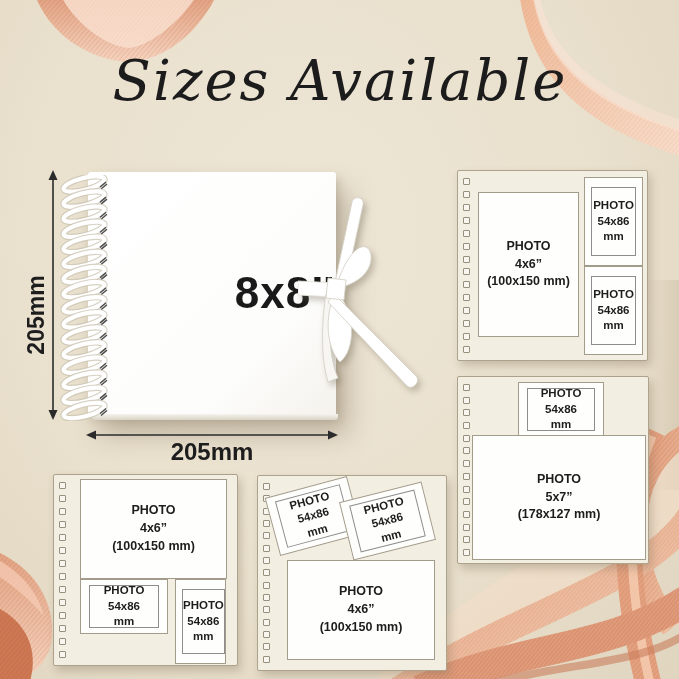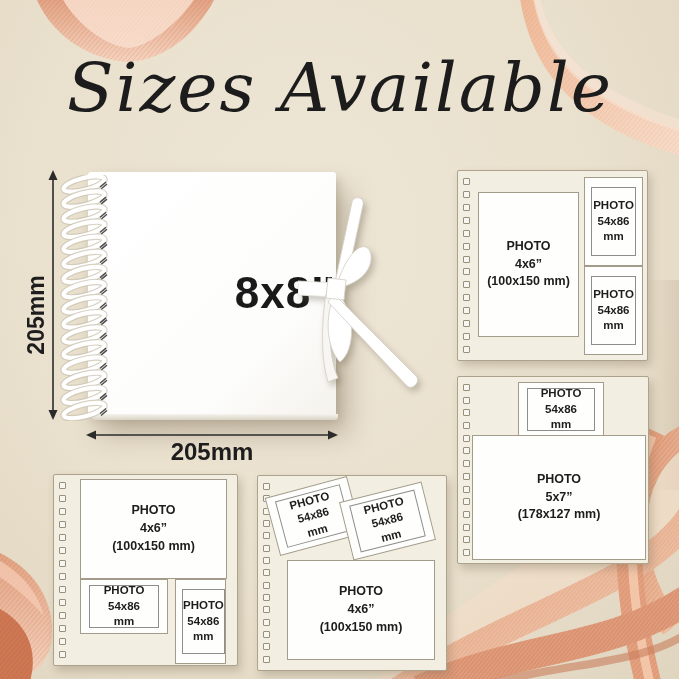--- a/index.html
+++ b/index.html
@@ -4,21 +4,21 @@
 <style>
   html,body{margin:0;padding:0;}
   body{font-family:"Liberation Sans",sans-serif;}
   .stage{position:relative;width:679px;height:679px;overflow:hidden;
     background:radial-gradient(ellipse at 45% 35%, #eee6d6 0%, #e9e0cd 55%, #ddd1ba 115%);}
   .deco{position:absolute;left:0;top:0;width:679px;height:679px;pointer-events:none;}
 
   
   .title{position:absolute;left:60px;top:48px;width:560px;text-align:center;
     font-family:"DejaVu Serif",serif;font-style:italic;font-weight:400;
-    font-size:68px;letter-spacing:2px;color:#1c1c1c;white-space:nowrap;}
+    font-size:56px;letter-spacing:2px;color:#1c1c1c;white-space:nowrap;}
 
   
   .book{position:absolute;left:88px;top:172px;width:248px;height:244px;border-radius:3px;
     background:linear-gradient(135deg,#ffffff 0%,#fdfdfc 70%,#f4f2ec 100%);
     box-shadow:12px 18px 26px rgba(115,100,75,.38), 3px 5px 9px rgba(115,100,75,.22);}
   .book::after{content:"";position:absolute;left:4px;right:-2px;bottom:-4px;height:6px;
     background:linear-gradient(#f4f2ec,#d9d4c6);border-radius:0 0 3px 3px;}
   .book-size{position:absolute;left:0;top:96px;width:100%;text-align:right;
     font-size:44px;font-weight:700;color:#1a1a1a;letter-spacing:1px;}
   .coils{position:absolute;left:54px;top:175px;width:64px;height:246px;}

